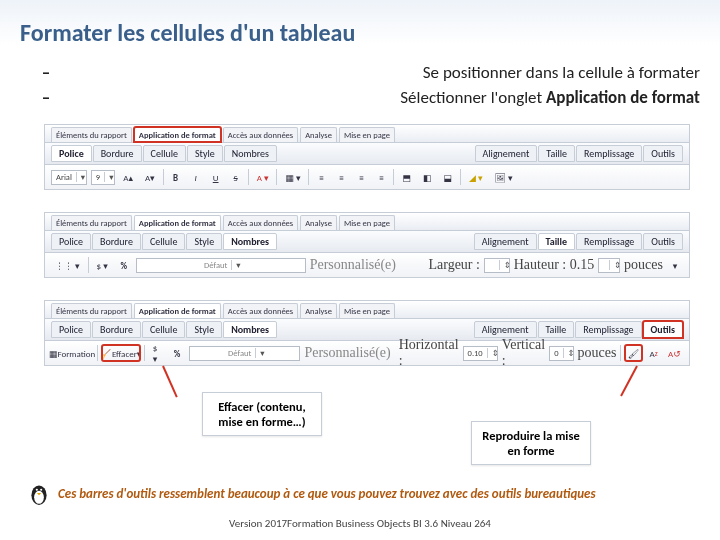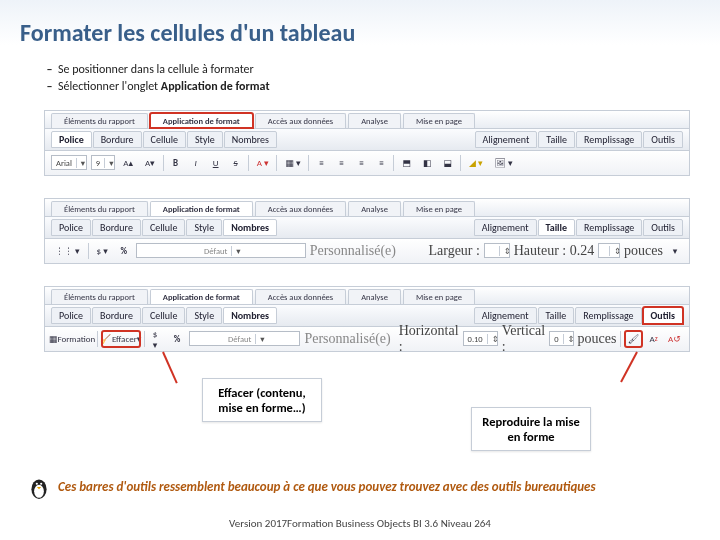--- a/index.html
+++ b/index.html
@@ -14,38 +14,38 @@
     width: 720px; height: 540px;
     padding: 18px 20px 0 20px;
     position: relative;
     background: linear-gradient(180deg, #eef3f9 0%, #ffffff 45px);
   }
   .title {
     font-size: 24px; font-weight: 600; color: #395f8a;
     margin-bottom: 14px;
   }
   .bullets {
-    padding-left: 38px; font-size: 12px; color: #222; line-height: 1.45;
+    padding-left: 38px; font-size: 17px; color: #222; line-height: 1.45; text-align: right;
   }
   .bullets li::marker { content: "–  "; font-weight: 600; }
   .bullets b { font-weight: 700; }
 
   .ribbon-block { margin: 14px 10px 0 24px; }
   .ribbon {
     border: 1px solid #c6cdd7; background: #f8f8f8;
     font-size: 8.5px; color: #444;
   }
   .tabstrip {
     display: flex; align-items: flex-end; height: 18px;
     background: linear-gradient(#fff,#e9edf3);
     border-bottom: 1px solid #c6cdd7;
     padding-left: 6px; gap: 2px;
   }
   .tab {
-    padding: 2px 12px; border: 1px solid #c6cdd7; border-bottom: none;
+    padding: 2px 4px; border: 1px solid #c6cdd7; border-bottom: none;
     background: #f1f3f7; color: #334; border-radius: 2px 2px 0 0;
     font-size: 8.5px; white-space: nowrap;
   }
   .tab.active { background: #fff; font-weight: 600; }
   .tab.hl { outline: 2px solid #d03324; outline-offset: -1px; }
   .subtabstrip {
     display: flex; justify-content: space-between;
     padding: 2px 6px; background: linear-gradient(#fbfcfe,#e6eaf0);
     border-bottom: 1px solid #c6cdd7;
   }
@@ -86,21 +86,21 @@
     position: absolute; width: 120px;
     border: 1px solid #c6cdd7; background: #fff;
     padding: 6px 8px; font-size: 12.5px; font-weight: 700;
     text-align: center; box-shadow: 0 1px 2px rgba(0,0,0,.1);
   }
   .pointer {
     position: absolute; background: #d03324; width: 2px;
   }
 
   .note {
-    margin-top: 26px; font-size: 13px; color: #b0590f;
+    margin-top: 18px; font-size: 13px; color: #b0590f;
     font-style: italic; font-weight: 700;
     display: flex; align-items: center; gap: 6px;
     padding-left: 6px;
   }
   .penguin {
     width: 26px; height: 26px; flex: none;
   }
   .footer {
     position: absolute; left: 0; right: 0; bottom: 10px;
     display: flex; justify-content: center; align-items: center;
@@ -223,21 +223,21 @@
             <span class="pale">Défaut</span>
             <span class="dd">▾</span>
           </div>
         <span class="lbl pale">Personnalisé(e)</span>
         <span class="ml-auto"></span>
         <span class="lbl">Largeur :</span>
         <div class="combo">
             <span>&nbsp;&nbsp;&nbsp;</span>
             <span class="dd">⇕</span>
           </div>
-        <span class="lbl">Hauteur :  0.24</span>
+        <span class="lbl">Hauteur :  0.15</span>
         <div class="combo">
             <span>&nbsp;</span>
             <span class="dd">⇕</span>
           </div>
         <span class="lbl">pouces</span>
         <span class="btn">▾</span>
       </div>
     </div>
   </div>
 

